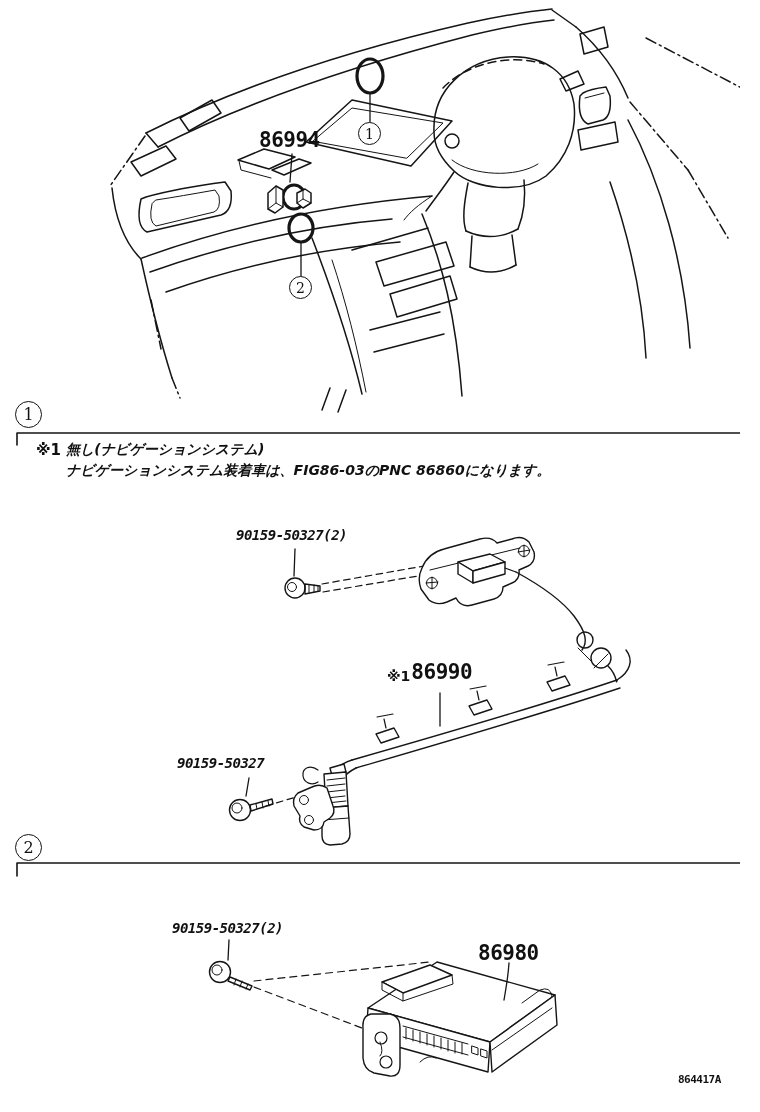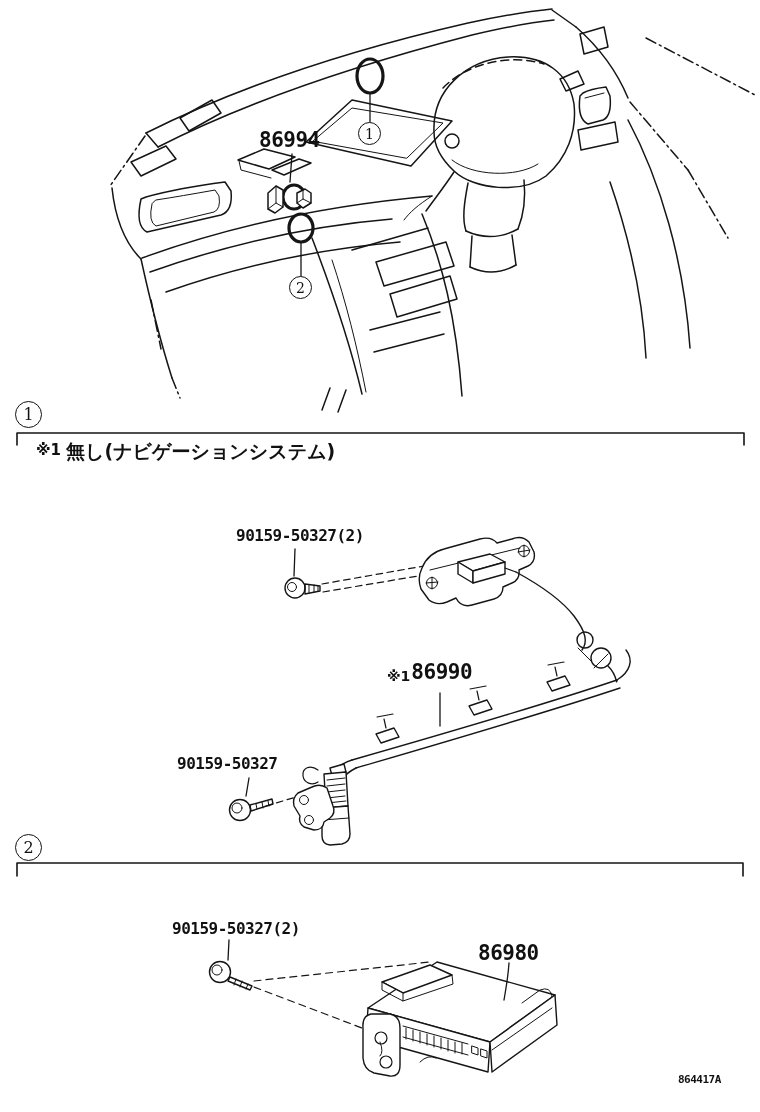--- a/index.html
+++ b/index.html
@@ -1,27 +1,27 @@
 <!DOCTYPE html>
 <html><head>
 <meta charset="utf-8">
 <style>
   html,body{margin:0;padding:0;background:#fff;}
   .canvas{
     position:relative;width:740px;height:1112px;background:#fff;overflow:hidden;
-    font-family:"Liberation Sans","DejaVu Sans",sans-serif;color:#111;padding-left:20px;
+    font-family:"Liberation Sans","DejaVu Sans",sans-serif;color:#111;
   }
   svg.art{position:absolute;left:0;top:0;}
   svg.art *{vector-effect:none;}
   .lbl{position:absolute;white-space:nowrap;line-height:1;color:#111;}
   .pn{font-family:"DejaVu Sans Mono","Liberation Mono",monospace;font-weight:700;letter-spacing:-0.5px;}
   .pn-lg{font-size:21px;}
-  .pn-md{font-size:16px;}
+  .pn-md{font-size:14px;font-style:italic;}
   .pn-sm{font-size:11px;}
-  .jp{font-family:"DejaVu Sans","Liberation Sans",sans-serif;font-weight:700;font-size:19px;}
+  .jp{font-family:"DejaVu Sans","Liberation Sans",sans-serif;font-weight:700;font-size:14px;font-style:italic;}
   .refmark{font-family:"DejaVu Sans","Liberation Sans",sans-serif;font-weight:700;font-size:14px;}
   .combo{display:flex;align-items:flex-end;gap:1px;}
   .circled{
     position:absolute;border:1.6px solid #111;border-radius:50%;
     display:flex;align-items:center;justify-content:center;
     font-family:"DejaVu Serif","Liberation Serif",serif;font-weight:400;color:#111;
     background:#fff;box-sizing:border-box;
   }
   .co-sm{width:23px;height:23px;font-size:14px;}
   .co-lg{width:27px;height:27px;font-size:16px;border-width:1.8px;}
@@ -228,20 +228,21 @@
   <div class="circled co-sm" style="left:358px;top:122px;">1</div>
 
   <div class="circled co-sm" style="left:289px;top:276px;">2</div>
 
   <div class="circled co-lg" style="left:15px;top:401px;">1</div>
 
   <div class="lbl refmark" style="left:36px;top:443px;font-size:15px;">※1</div>
 
   <div class="lbl jp" style="left:66px;top:442px;">無し(ナビゲーションシステム)</div>
 
+  <div class="lbl jp" style="left:66px;top:463px;">ナビゲーションシステム装着車は、FIG86-03のPNC 86860になります。</div>
 
   <div class="lbl pn pn-md" style="left:236px;top:528px;">90159-50327(2)</div>
 
   <div class="lbl combo" style="left:387px;top:662px;">
     <span class="refmark">※1</span>
     <span class="pn pn-lg">86990</span>
   </div>
 
   <div class="lbl pn pn-md" style="left:177px;top:756px;">90159-50327</div>
 

